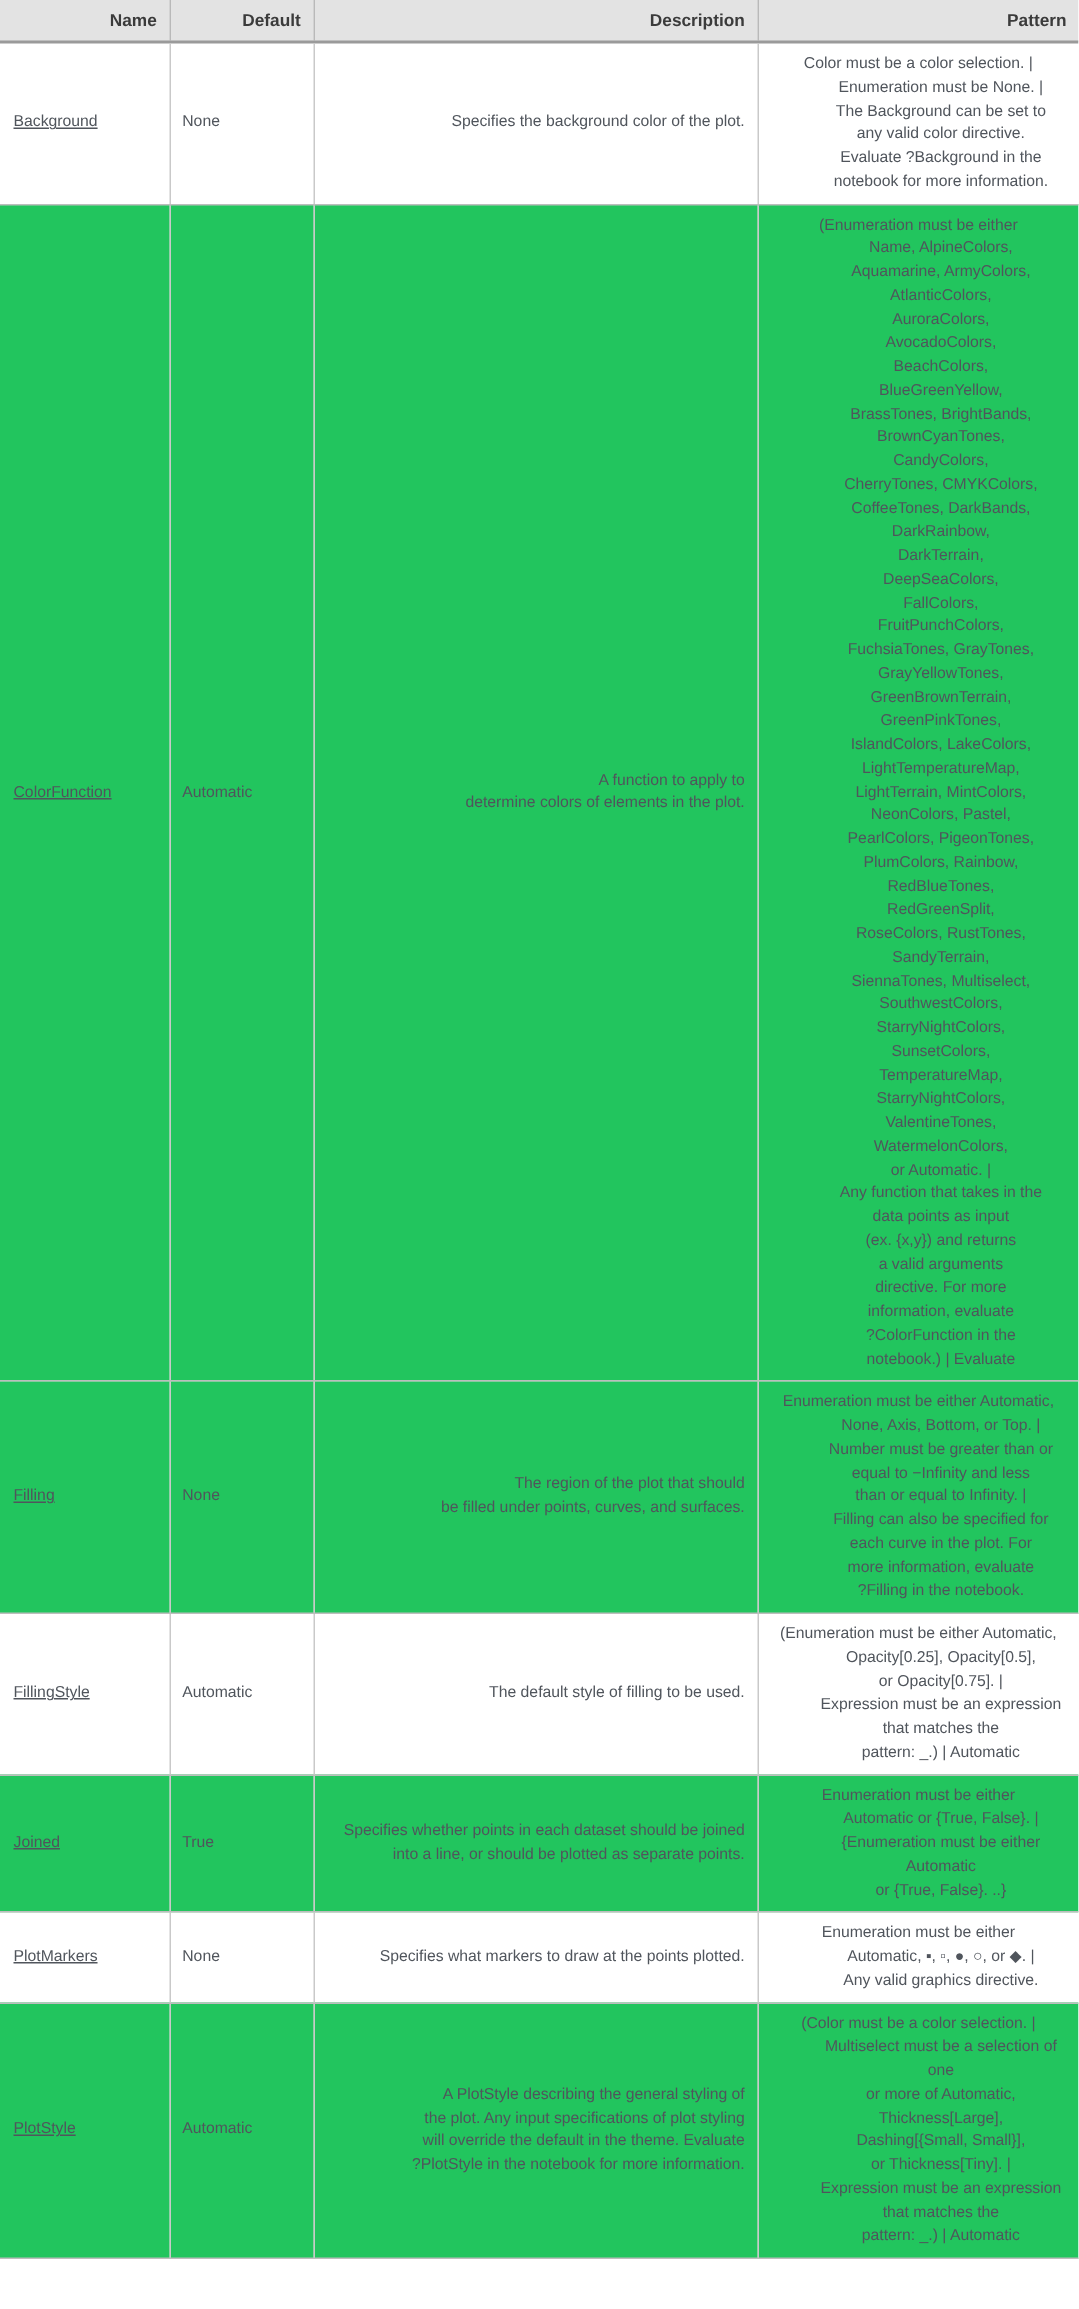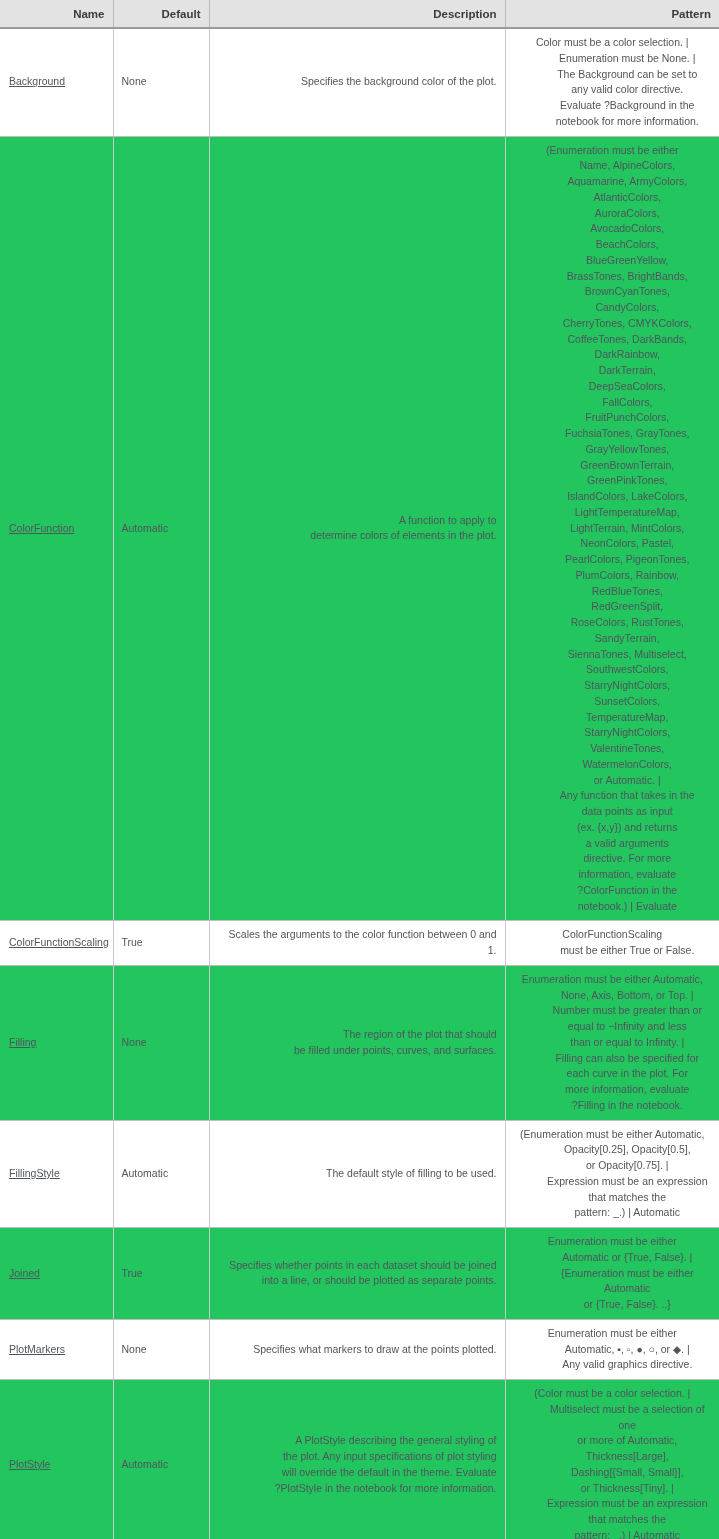--- a/index.html
+++ b/index.html
@@ -161,33 +161,20 @@
           <span class="ind">Any function that takes in the</span>
           <span class="ind">data points as input</span>
           <span class="ind">(ex. {x,y}) and returns</span>
           <span class="ind">a valid arguments</span>
           <span class="ind">directive. For more</span>
           <span class="ind">information, evaluate</span>
           <span class="ind">?ColorFunction in the</span>
           <span class="ind">notebook.) | Evaluate</span>
         </td>
       </tr>
-      <tr class="row-odd">
-        <td class="cell-name">ColorFunctionScaling</td>
-        <td class="cell-default">True</td>
-        <td class="cell-desc">
-          <span class="ind">Scales the arguments to the color function between 0 and 1.</span>
-        </td>
-        <td class="cell-pattern">
-          <span class="ind">
-            <span class="lead">ColorFunctionScaling</span>
-          </span>
-          <span class="ind">must be either True or False.</span>
-        </td>
-      </tr>
       <tr class="row-even">
         <td class="cell-name">Filling</td>
         <td class="cell-default">None</td>
         <td class="cell-desc">
           <span class="ind">The region of the plot that should</span>
           <span class="ind">be filled under points, curves, and surfaces.</span>
         </td>
         <td class="cell-pattern">
           <span class="ind">
             <span class="lead">Enumeration must be either Automatic,</span>

